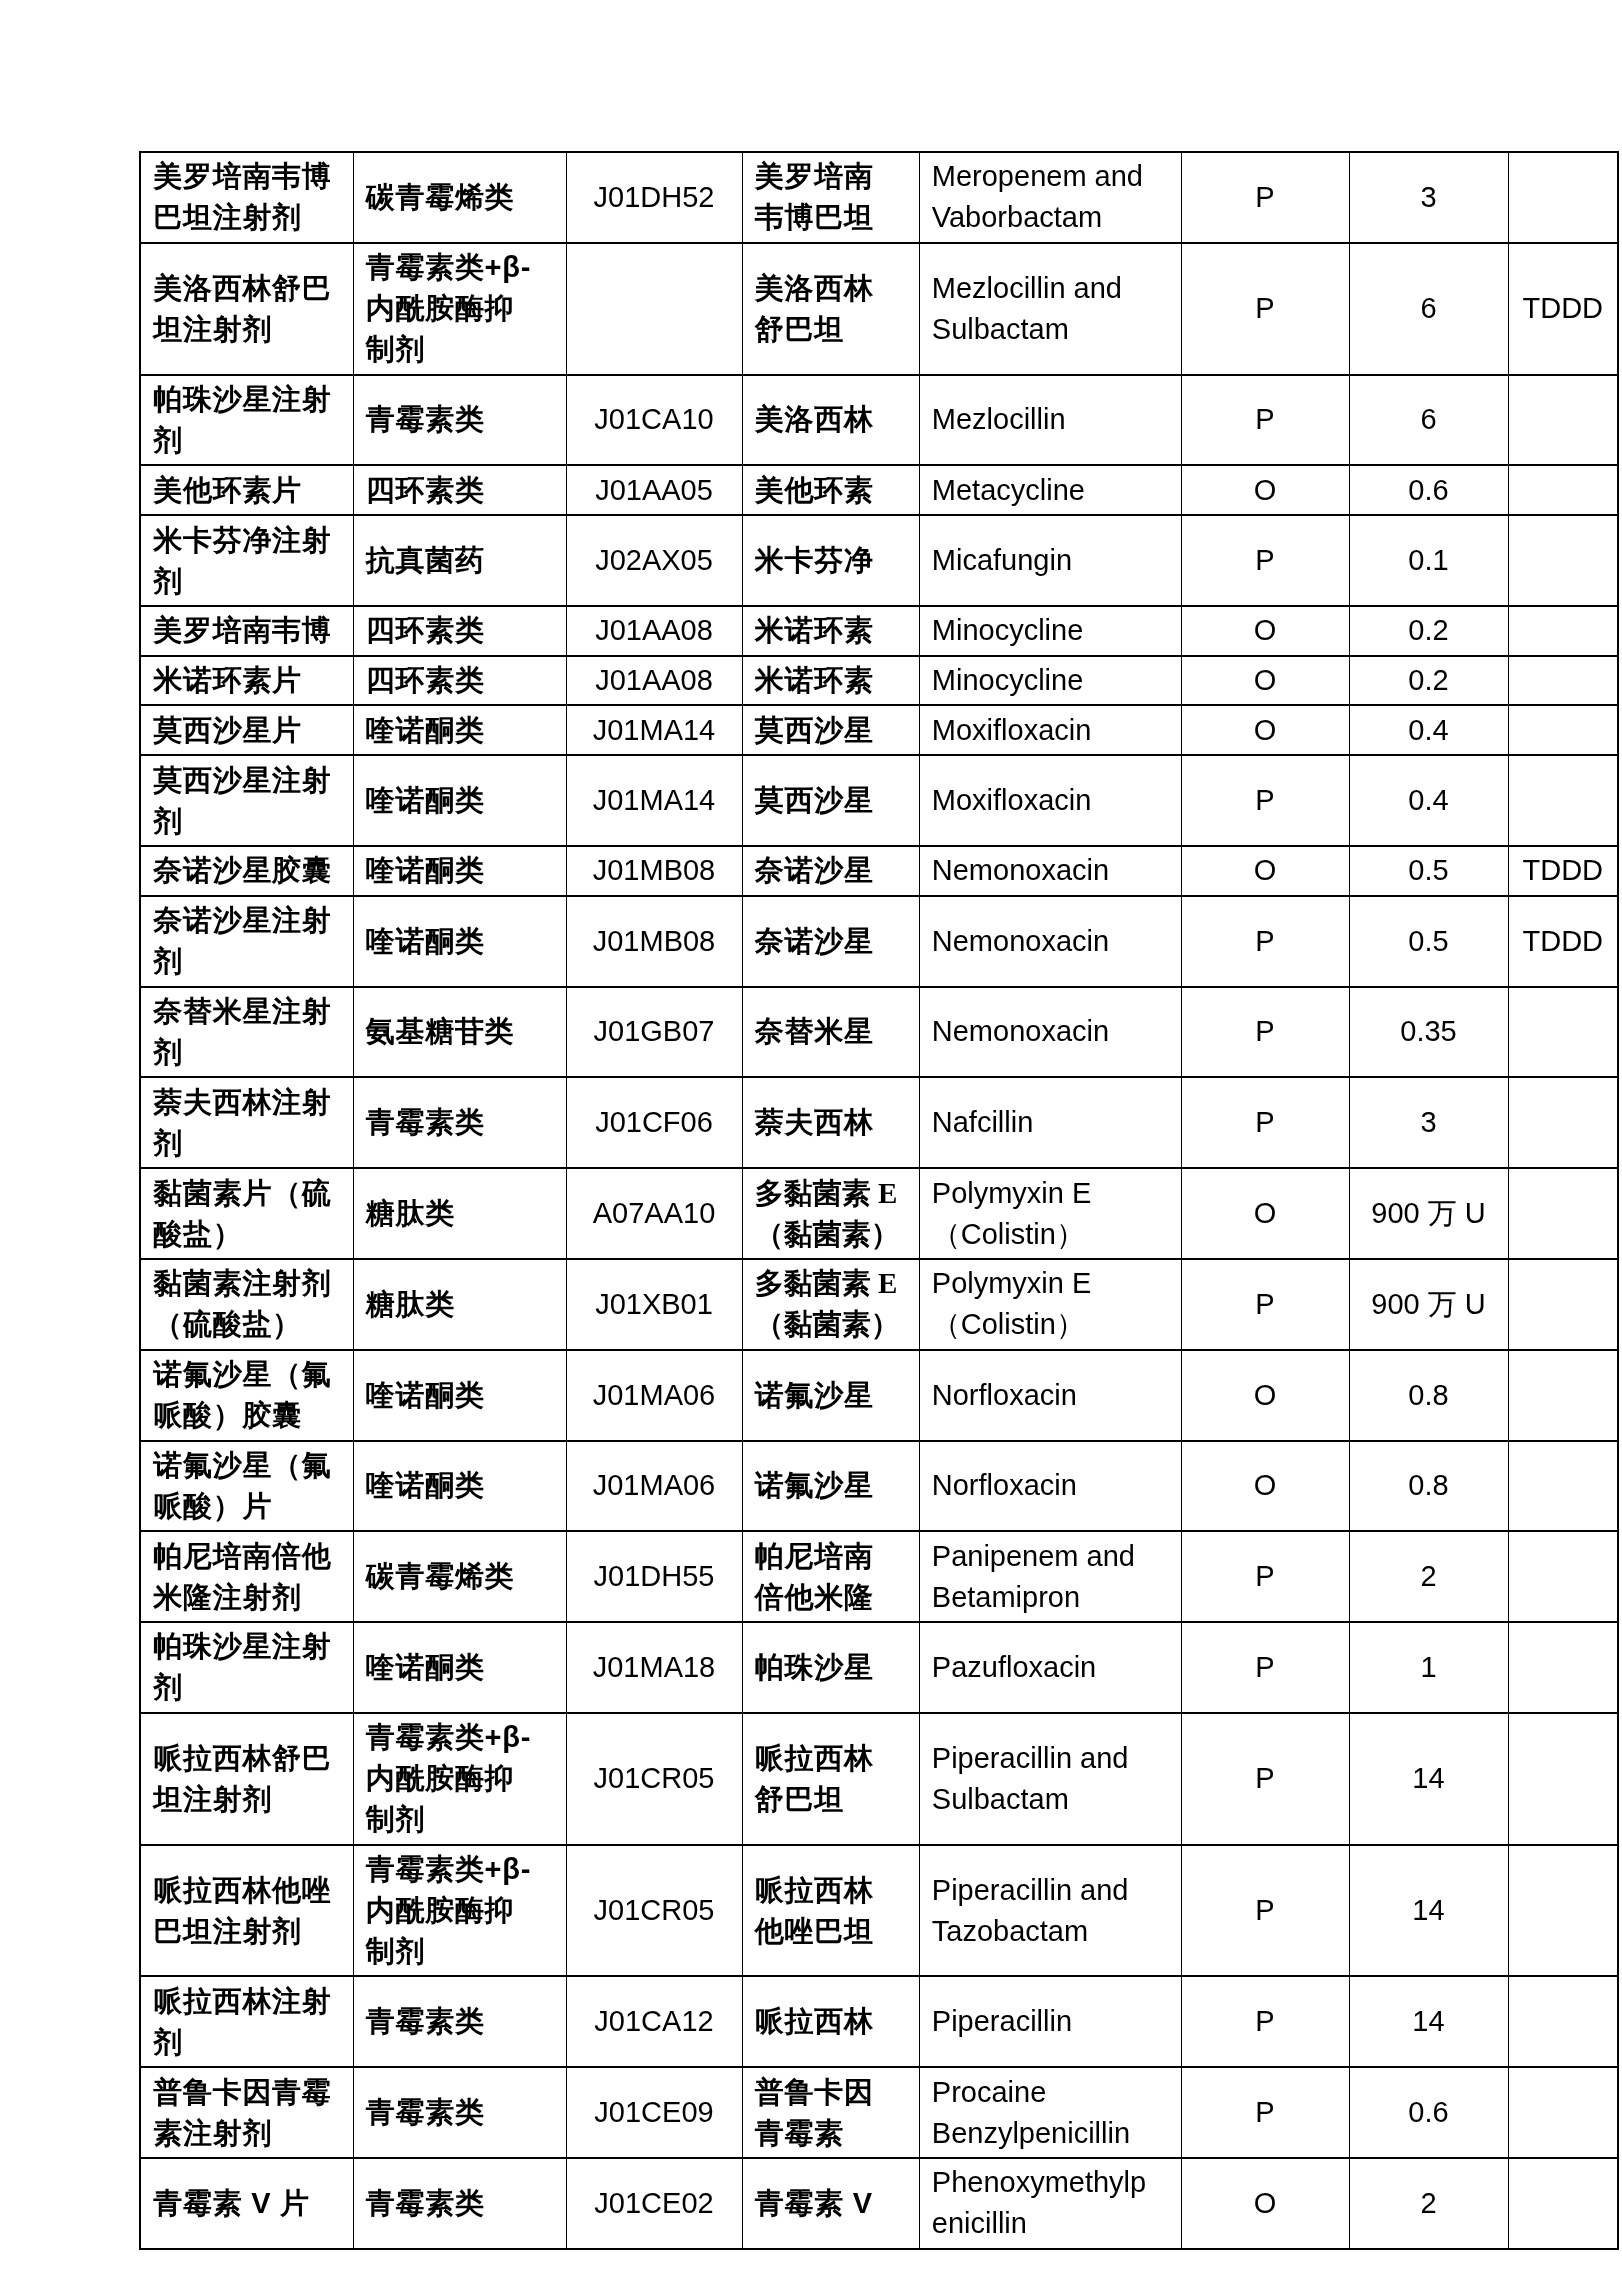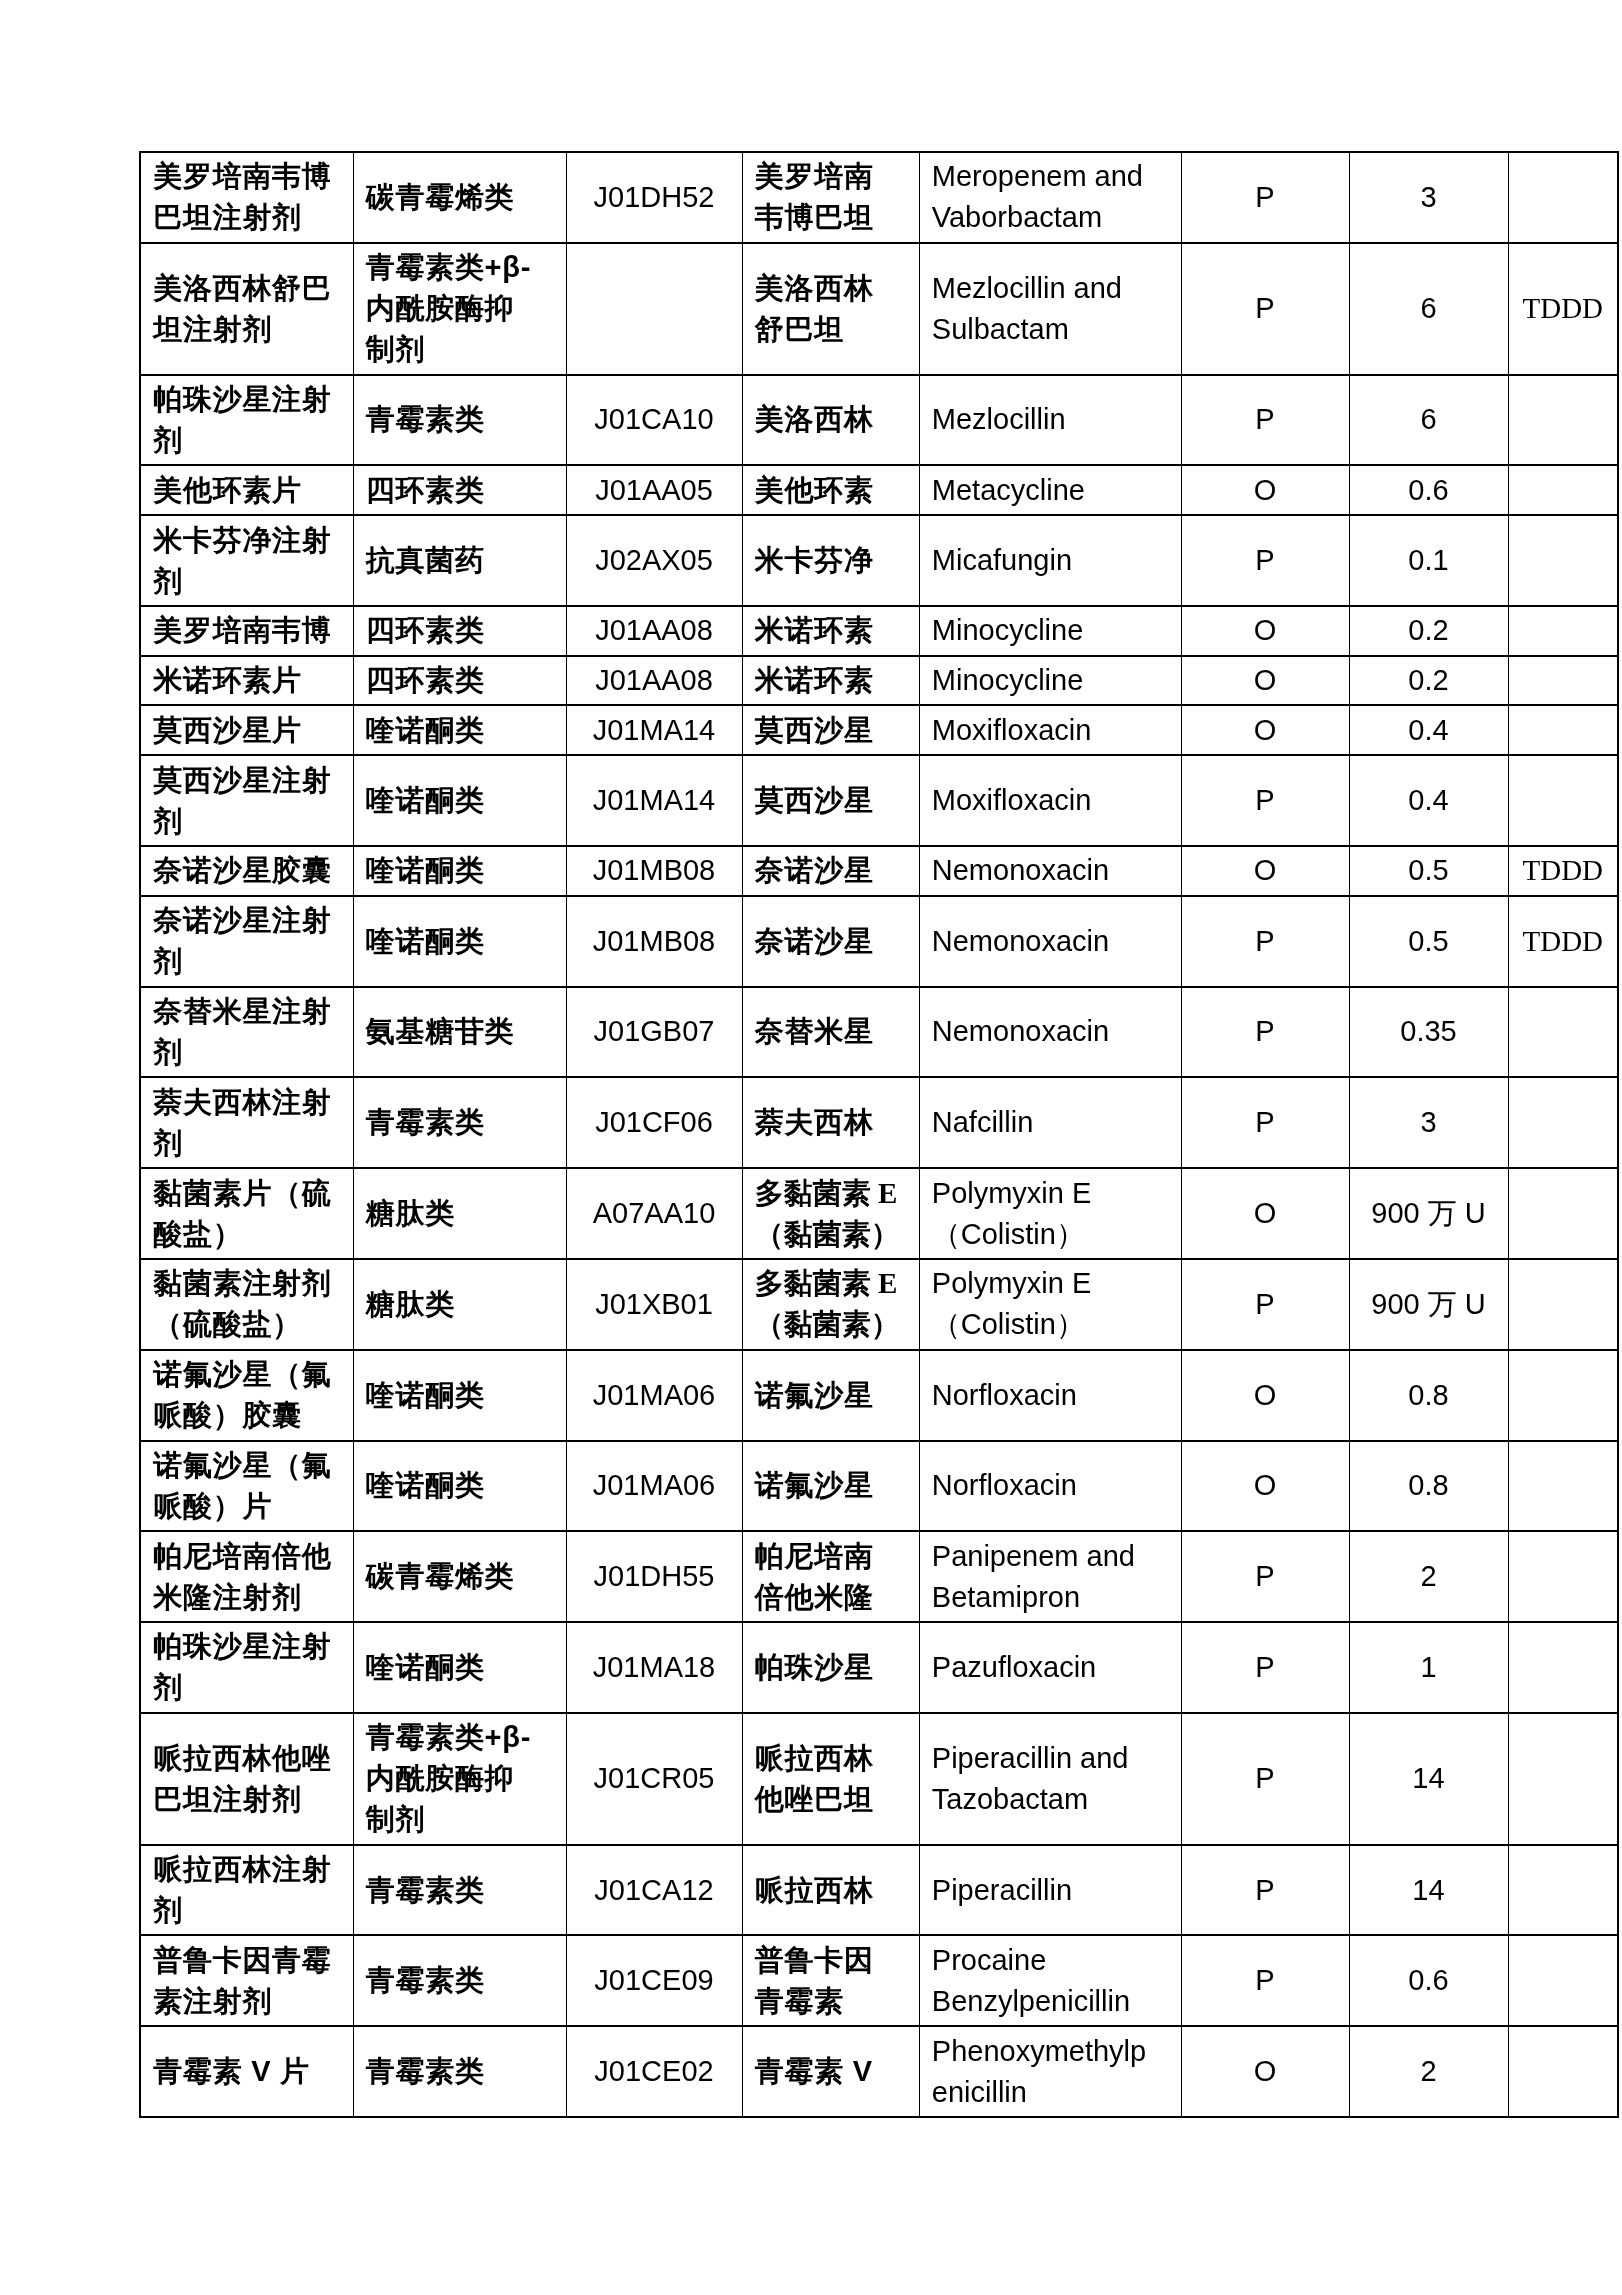--- a/index.html
+++ b/index.html
@@ -65,21 +65,21 @@
   }
   td.col-2, td.col-5, td.col-6 {
     text-align: center;
     padding-left: 4.1px;
     padding-right: 4.1px;
   }
   td.col-7 {
     text-align: center;
     padding-left: 2.7px;
     padding-right: 2.7px;
-    font-family: Liberation Serif, serif;
+    font-family: Liberation Sans, sans-serif;
     font-size: 27px;
   }
   
   td.serif-cn {
     font-family: "Liberation Serif", "DejaVu Serif", serif;
     font-weight: bold;
     font-size: 29px;
     letter-spacing: 0;
   }
 </style>
@@ -309,20 +309,35 @@
 剂</td>
           <td class="col-1">喹诺酮类</td>
           <td class="col-2">J01MA18</td>
           <td class="col-3">帕珠沙星</td>
           <td class="col-4">Pazufloxacin</td>
           <td class="col-5">P</td>
           <td class="col-6">1</td>
           <td class="col-7"></td>
         </tr>
         <tr>
+          <td class="col-0">哌拉西林舒巴
+坦注射剂</td>
+          <td class="col-1">青霉素类+β-
+内酰胺酶抑
+制剂</td>
+          <td class="col-2">J01CR05</td>
+          <td class="col-3">哌拉西林
+舒巴坦</td>
+          <td class="col-4">Piperacillin and
+Sulbactam</td>
+          <td class="col-5">P</td>
+          <td class="col-6">14</td>
+          <td class="col-7"></td>
+        </tr>
+        <tr>
           <td class="col-0">哌拉西林他唑
 巴坦注射剂</td>
           <td class="col-1">青霉素类+β-
 内酰胺酶抑
 制剂</td>
           <td class="col-2">J01CR05</td>
           <td class="col-3">哌拉西林
 他唑巴坦</td>
           <td class="col-4">Piperacillin and
 Tazobactam</td>

